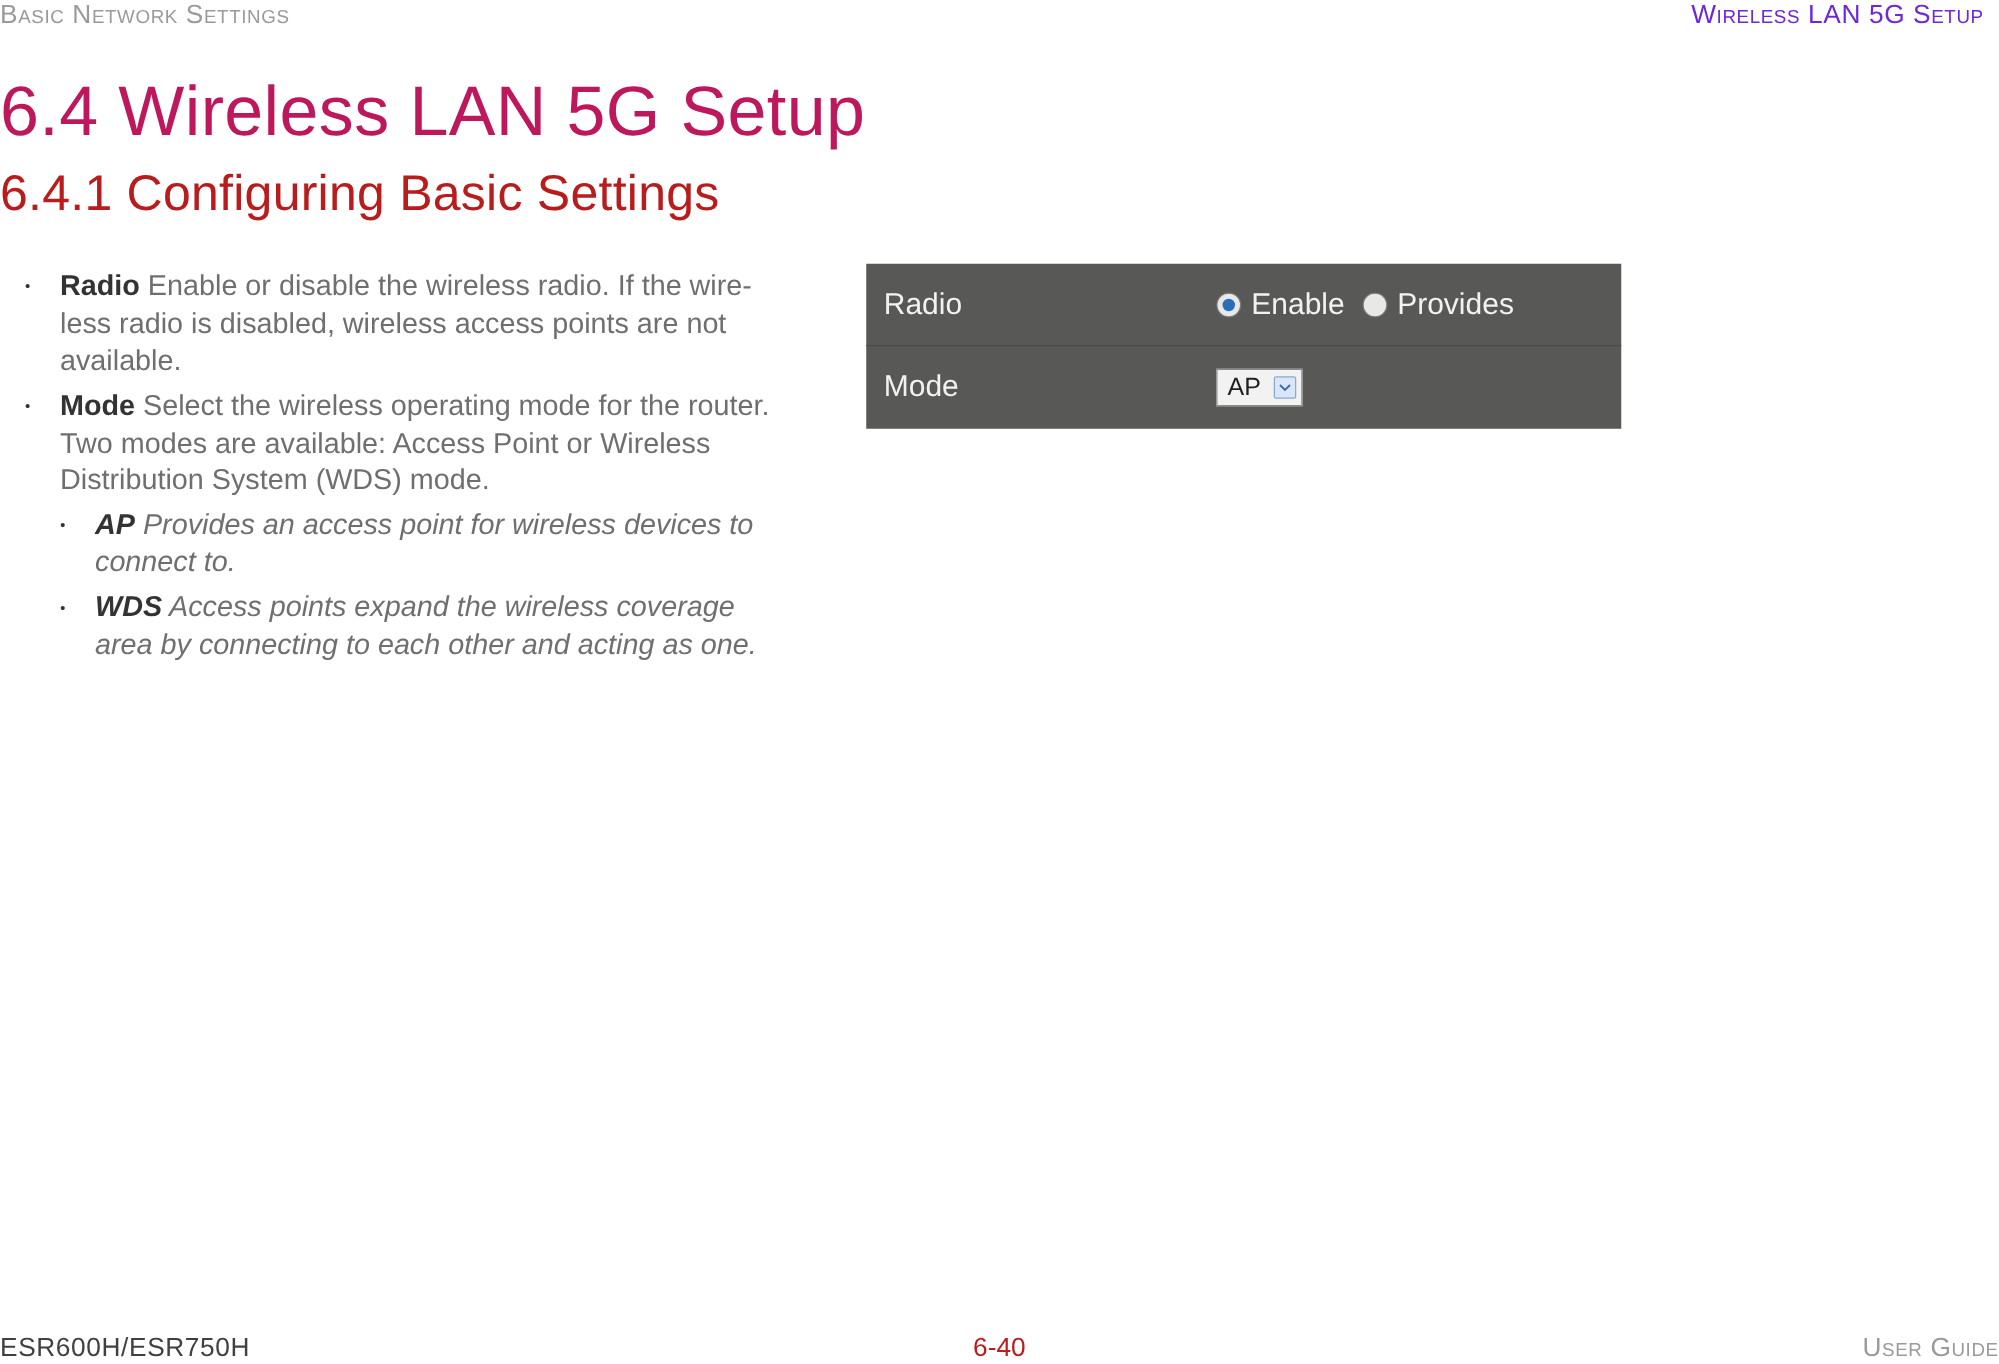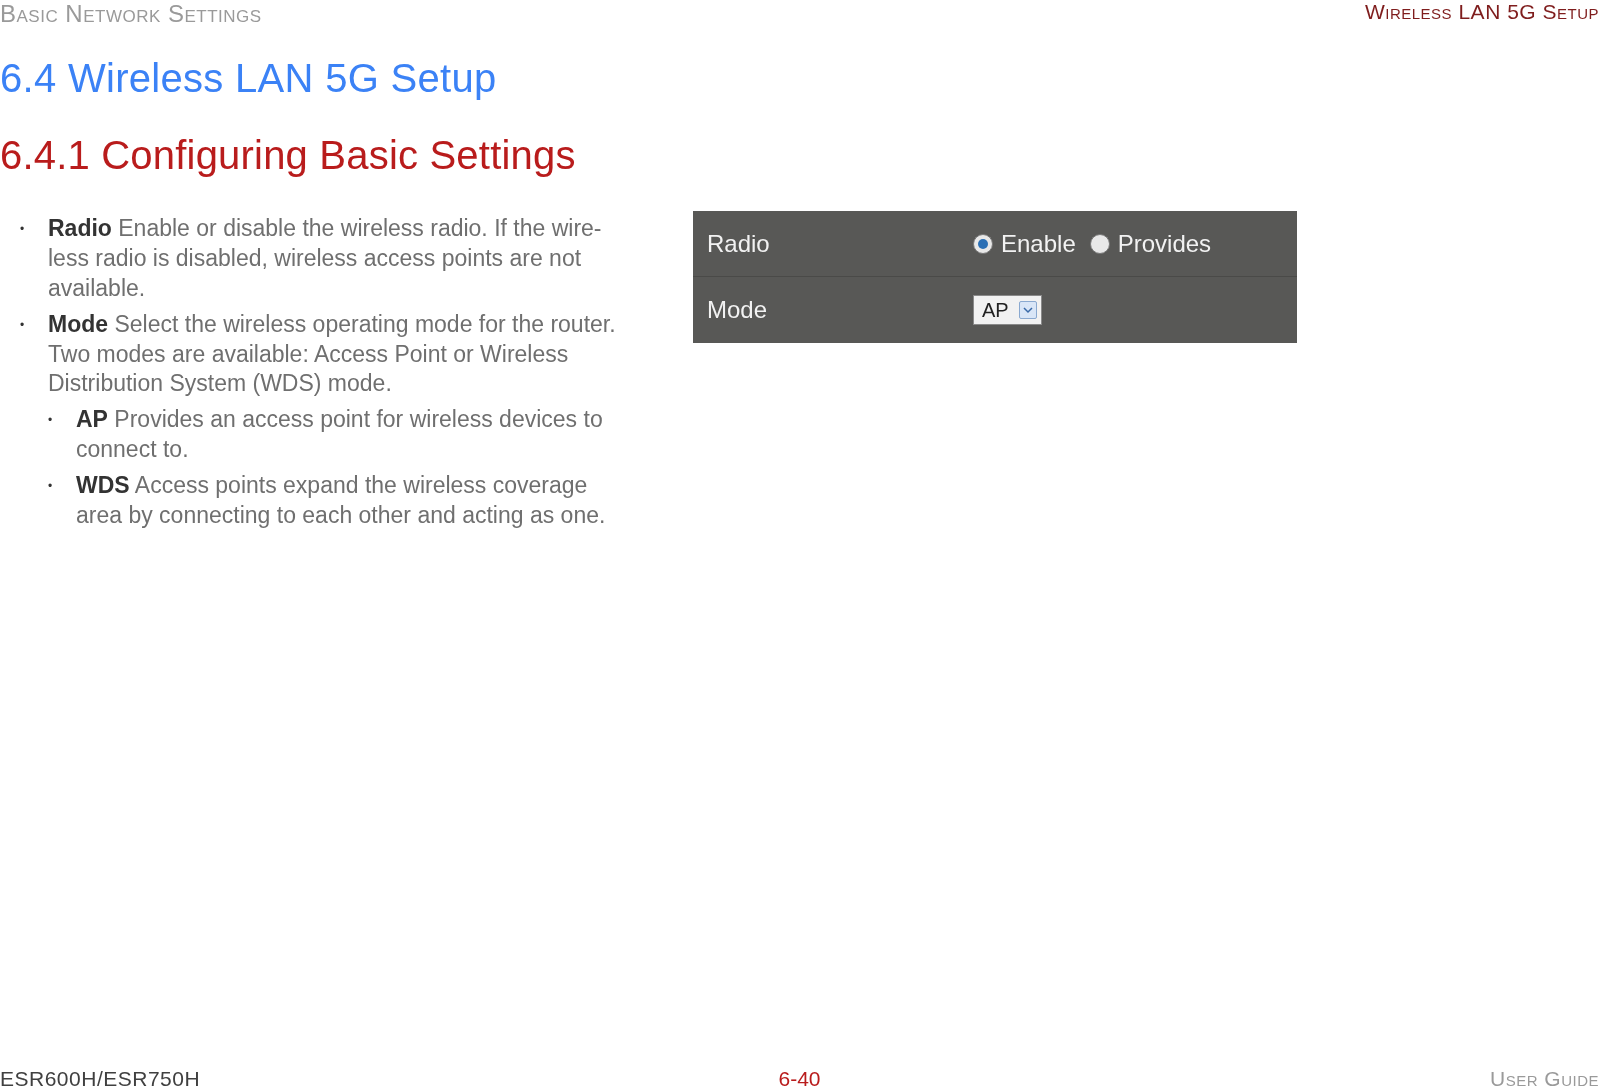--- a/index.html
+++ b/index.html
@@ -8,40 +8,40 @@
     width: 1599px;
     height: 1091px;
     position: relative;
     padding: 0;
   }
   .header-left {
     position: absolute;
     top: 0px;
     left: 0px;
     font-variant: small-caps;
-    font-size: 24px;
+    font-size: 21px;
     color: #9a9a9a;
     letter-spacing: 0.5px;
   }
   .header-right {
     position: absolute;
     top: 0px;
-    right: 0px;
-    font-variant: small-caps;
-    font-size: 21px;
-    color: #7f1d1d;
+    right: 12px;
+    font-variant: small-caps;
+    font-size: 21px;
+    color: #6d28d9;
     letter-spacing: 0.5px;
   }
   .h1 {
     position: absolute;
     top: 56px;
     left: 0px;
-    font-size: 40px;
+    font-size: 56px;
     font-weight: 400;
-    color: #3b82f6;
+    color: #be185d;
     letter-spacing: 0.3px;
   }
   .h2 {
     position: absolute;
     top: 133px;
     left: 0px;
     font-size: 40px;
     font-weight: 400;
     color: #b91c1c;
     letter-spacing: 0.2px;
@@ -59,21 +59,21 @@
   .content-left > ul > li { position: relative; padding-left: 28px; margin-bottom: 6px; }
   .content-left > ul > li::before {
     content: "•";
     position: absolute;
     left: 0px;
     top: 8px;
     font-size: 12px;
     color: #333;
   }
   .content-left ul ul { margin-top: 6px; }
-  .content-left ul ul > li { position: relative; padding-left: 28px; margin-bottom: 6px; }
+  .content-left ul ul > li { position: relative; padding-left: 28px; margin-bottom: 6px; font-style: italic; }
   .content-left ul ul > li::before {
     content: "•";
     position: absolute;
     left: 0px;
     top: 8px;
     font-size: 12px;
     color: #333;
   }
   .term { font-weight: bold; color: #333; }
   .screenshot {

